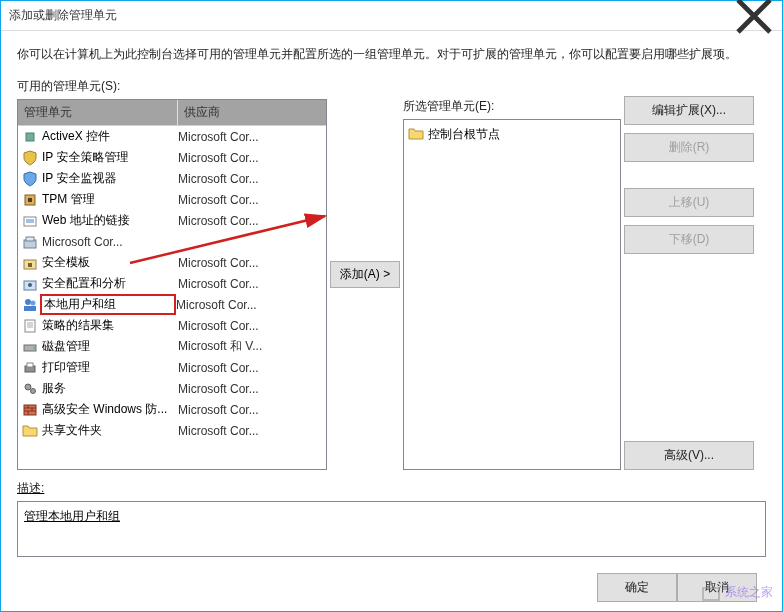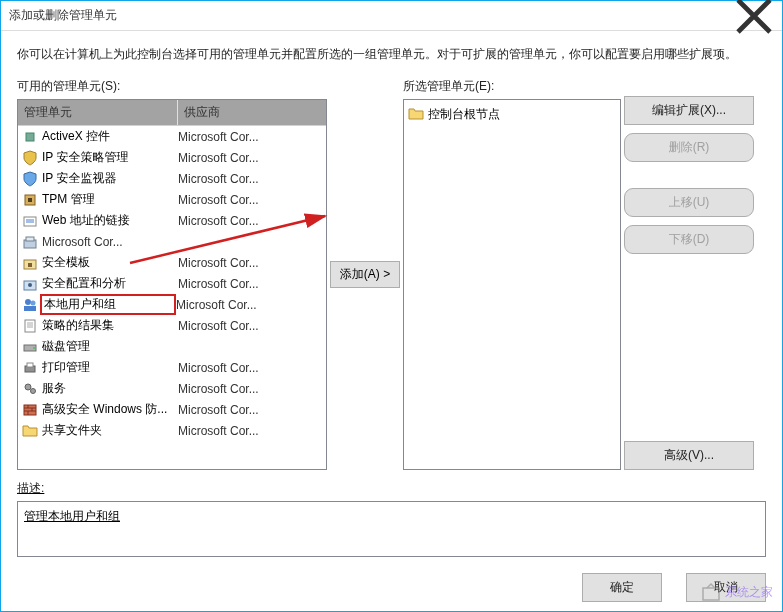--- a/index.html
+++ b/index.html
@@ -7,43 +7,43 @@
 .dialog { background: #fff; width: 783px; height: 612px; border: 1px solid #0ea5e9; display: flex; flex-direction: column; }
 .titlebar { height: 30px; background: #fff; border-bottom: 1px solid #ddd; display: flex; align-items: center; padding: 0 8px; }
 .titlebar-text { flex: 1; color: #333; }
 .close-btn { width: 40px; height: 28px; display: flex; align-items: center; justify-content: center; font-size: 14px; color: #555; }
 .content { padding: 14px 16px 6px 16px; display: flex; flex-direction: column; flex: 1; }
 .intro { color: #222; margin-bottom: 14px; line-height: 1.6; font-family: Liberation Serif, serif; }
 .columns { display: flex; gap: 3px; flex: 1; min-height: 0; }
 .col-left, .col-right { display: flex; flex-direction: column; }
 .col-left { width: 310px; }
 .col-middle { width: 70px; display: flex; align-items: center; justify-content: center; }
-.col-right { width: 218px; }
+.col-right { width: 218px; margin-top: 20px; }
 .col-buttons { width: 130px; display: flex; flex-direction: column; gap: 8px; padding-top: 18px; }
 .label { margin-bottom: 4px; color: #222; }
 .listbox { border: 1px solid #828790; background: #fff; flex: 1; overflow: hidden; display: flex; flex-direction: column; }
 .list-header { display: flex; border-bottom: 1px solid #d0d0d0; background: #a3a3a3; }
 .list-header-cell { padding: 4px 6px; border-right: 1px solid #e0e0e0; color: #333; }
 .list-header-cell:first-child { width: 160px; }
 .list-header-cell:last-child { flex: 1; border-right: none; }
 .list-body { overflow-y: auto; flex: 1; }
 .list-row { display: flex; align-items: center; height: 21px; padding-left: 4px; }
 .list-row .icon { width: 16px; height: 16px; margin-right: 4px; flex-shrink: 0; }
 .list-row .snap-name { width: 136px; overflow: hidden; white-space: nowrap; text-overflow: ellipsis; }
 .list-row .vendor { flex: 1; overflow: hidden; white-space: nowrap; text-overflow: ellipsis; color: #333; }
 .list-row.highlighted .snap-name { border: 2px solid #d02020; padding: 0 2px; margin-left: -2px; }
 .tree-body { padding: 4px; }
 .tree-item { display: flex; align-items: center; height: 20px; }
 .tree-item .icon { width: 16px; height: 16px; margin-right: 4px; }
 .btn { background: #e1e1e1; border: 1px solid #adadad; padding: 5px 8px; color: #222; cursor: default; }
-.btn.disabled { color: #a0a0a0; border-radius: 9px; }
+.btn.disabled { color: #a0a0a0; }
 .add-btn { width: 70px; padding: 4px 2px; background: #e1e1e1; border: 1px solid #adadad; position: relative; }
 .desc-section { margin-top: 10px; text-decoration: underline; }
 .desc-box { border: 1px solid #828790; background: #fff; height: 56px; padding: 6px; margin-top: 4px; }
-.footer { height: 48px; display: flex; align-items: center; justify-content: flex-end; padding: 0 16px; gap: 24px; }
+.footer { height: 48px; display: flex; align-items: center; justify-content: flex-end; padding: 0 25px; gap: 0; }
 .footer .btn { min-width: 80px; }
 .spacer { flex: 1; }
 .annotation-arrow { position: absolute; pointer-events: none; }
 .watermark { position: absolute; right: 10px; bottom: 10px; opacity: 0.6; font-size: 14px; color: #8b5cf6; display: flex; align-items: center; gap: 4px; }
 .icon svg { width: 16px; height: 16px; display: block; }
 </style>
 </head>
 <body>
 
 <div class="dialog">
@@ -167,20 +167,21 @@
                 <span class="vendor">Microsoft Cor...</span>
               </div>
               <div class="list-row">
                 <span class="icon">
                   <svg viewBox="0 0 16 16">
                     <rect x="2" y="6" width="12" height="6" fill="#b0b0b0" stroke="#707070"></rect>
                     <circle cx="12" cy="9" r="1" fill="#50c050"></circle>
                   </svg>
                 </span>
                 <span class="snap-name">磁盘管理</span>
+                <span class="vendor">Microsoft 和 V...</span>
               </div>
               <div class="list-row">
                 <span class="icon">
                   <svg viewBox="0 0 16 16">
                     <rect x="3" y="6" width="10" height="6" fill="#909090" stroke="#606060"></rect>
                     <rect x="5" y="3" width="6" height="4" fill="#fff" stroke="#888"></rect>
                   </svg>
                 </span>
                 <span class="snap-name">打印管理</span>
                 <span class="vendor">Microsoft Cor...</span>

